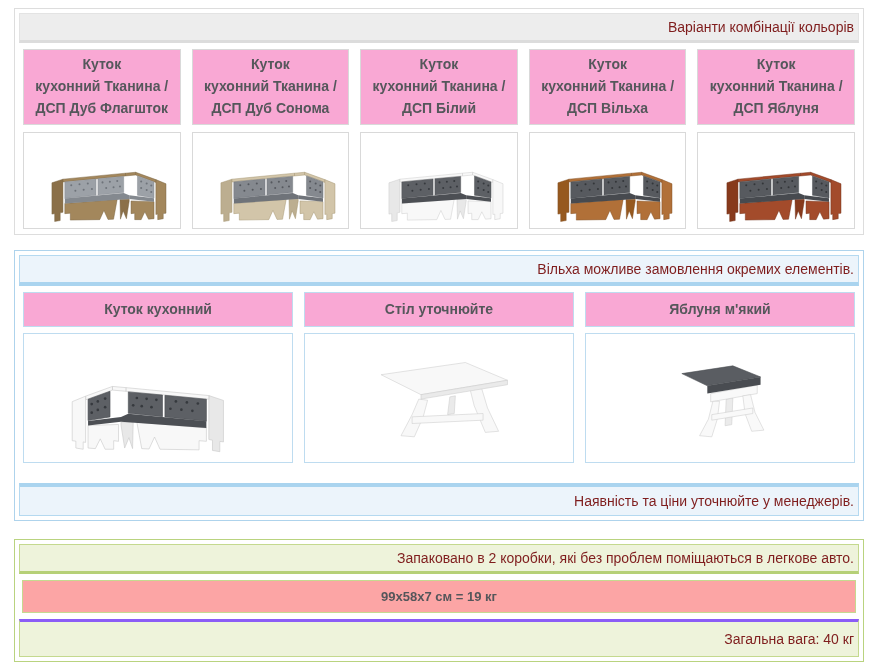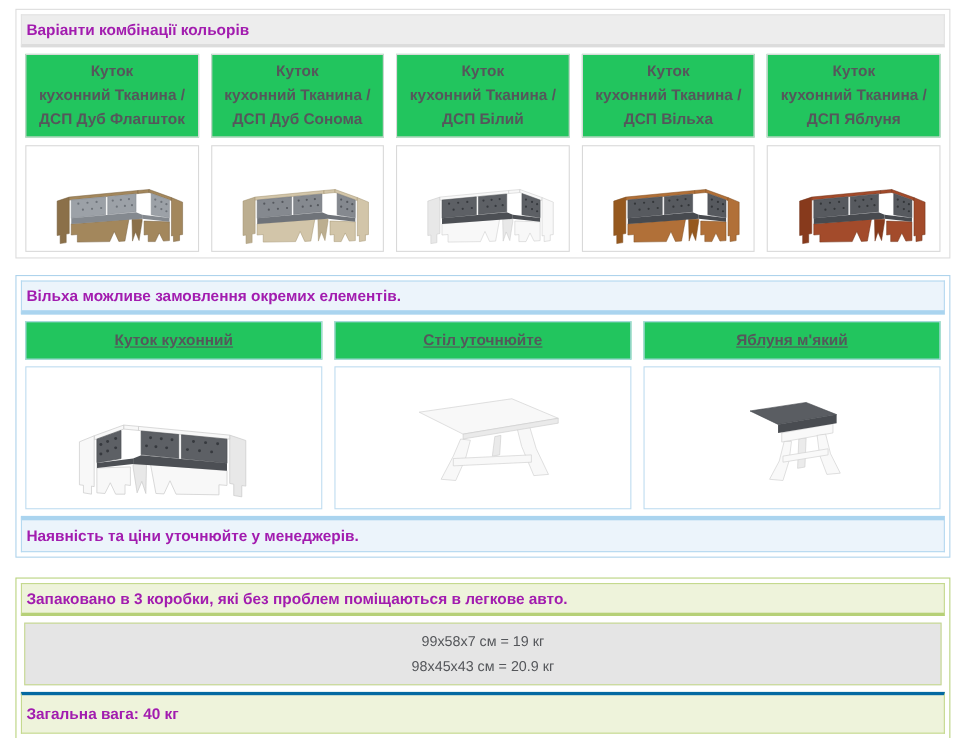--- a/index.html
+++ b/index.html
@@ -9,61 +9,61 @@
     font-family: "Liberation Sans", "DejaVu Sans", sans-serif;
     color: #54565a;
   }
   .page { padding: 8px 14px 0 14px; }
 
   .panel { border: 1px solid #ddd; padding: 4px; background: #fff; }
   .panel.blue  { border-color: #aed3ec; margin-top: 15px; }
   .panel.green { border-color: #b9d37f; margin-top: 18px; }
 
   .band {
-    text-align: left; font-weight: 700; font-size: 14px;
-    padding: 5px 4px; color: #a21caf;
+    text-align: right; font-weight: 400; font-size: 14px;
+    padding: 5px 4px; color: #7f1d1d;
   }
   .band.gray {
     background: #ededed; border: 1px solid #e3e3e3; border-bottom: 3px solid #dcdcdc;
   }
   .band.blue {
     background: #ecf4fb; border: 1px solid #b5d9f0;
   }
   .band.blue.hdr { border-bottom: 4px solid #aad4ef; }
   .band.blue.ftr { border-top: 4px solid #aad4ef; padding: 6px 4px; }
   .band.green {
     background: #eef3db; border: 1px solid #c4d98e;
   }
   .band.green.hdr { border-bottom: 3px solid #b6d077; }
-  .band.green.ftr { border-top: 3px solid #0369a1; padding: 9px 4px; }
+  .band.green.ftr { border-top: 3px solid #8b5cf6; padding: 9px 4px; }
 
   .grid5 { display: grid; grid-template-columns: repeat(5, 1fr); gap: 7px 11px; padding: 6px 4px 1px 4px; }
-  .grid3 { display: grid; grid-template-columns: repeat(3, 1fr); gap: 7px 11px; padding: 6px 4px 0 4px; text-decoration: underline; }
+  .grid3 { display: grid; grid-template-columns: repeat(3, 1fr); gap: 7px 11px; padding: 6px 4px 0 4px; }
 
   .titlebox {
-    border: 1px solid #d9d9d9; background: #22c55e;
+    border: 1px solid #d9d9d9; background: #f9a8d4;
     min-height: 76px; display: flex; align-items: center; justify-content: center;
     text-align: center; font-weight: 700; font-size: 14px; line-height: 1.55;
     white-space: pre-line; color: #55575b; padding: 4px;
   }
   .blue .titlebox { border-color: #bedcf0; min-height: 35px; }
 
   .imgbox {
     border: 1px solid #d9d9d9; background: #fff;
     height: 97px; display: flex; align-items: center; justify-content: center;
     overflow: hidden;
   }
   .blue .imgbox { border-color: #bedcf0; height: 130px; }
   .imgbox svg { display: block; }
   .slot { line-height: 0; }
   .slot.mirror { transform: scaleX(-1); }
 
   .dimsbox {
-    border: 1px solid #c6d98f; background: #e5e5e5; margin: 6px 3px;
-    text-align: center; font-weight: 400; font-size: 13px; line-height: 1.8;
+    border: 1px solid #c6d98f; background: #fca5a5; margin: 6px 3px;
+    text-align: center; font-weight: 700; font-size: 13px; line-height: 1.8;
     padding: 4px 0; color: #54565a;
   }
 
   
   .pw  { fill: var(--wood);    stroke: var(--line); stroke-width: .5; }
   .pw2 { fill: var(--wood2);   stroke: var(--line); stroke-width: .5; }
   .pf  { fill: var(--fabric);  stroke: var(--fabric2); stroke-width: .5; }
   .pf2 { fill: var(--fabric2); }
   .pb  { fill: var(--btn); }
 </style>
@@ -349,27 +349,26 @@
     <path class="pw" d="M54 58 L50 74 L42 89 L53 90 L58 74 L60 58 Z"></path>
     <path class="pw" d="M88 52 L92 68 L100 84 L89 85 L83 69 L81 53 Z"></path>
     <path class="pw" d="M53 70 L90 64 L90 69 L53 75 Z"></path>
     <path class="pf" d="M26 33 L72 26 L97 36 L49 44 Z"></path>
     <path class="pf2" d="M49 44 L97 36 L97 43 L49 51 Z"></path>
   </svg>
 </div>
       </div>
     </div>
 
-    <div class="band blue ftr" style="margin-top:6px">Наявність та ціни уточнюйте у менеджерів.</div>
+    <div class="band blue ftr" style="margin-top:20px">Наявність та ціни уточнюйте у менеджерів.</div>
   </div>
 
   <div class="panel green">
-    <div class="band green hdr">Запаковано в 3 коробки, які без проблем поміщаються в легкове авто.</div>
+    <div class="band green hdr">Запаковано в 2 коробки, які без проблем поміщаються в легкове авто.</div>
 
     <div class="dimsbox">
       <div>99х58х7 см = 19 кг</div>
-      <div>98х45х43 см = 20.9 кг</div>
     </div>
 
     <div class="band green ftr">Загальна вага: 40 кг</div>
   </div>
 
 </div>
 
 </body></html>

